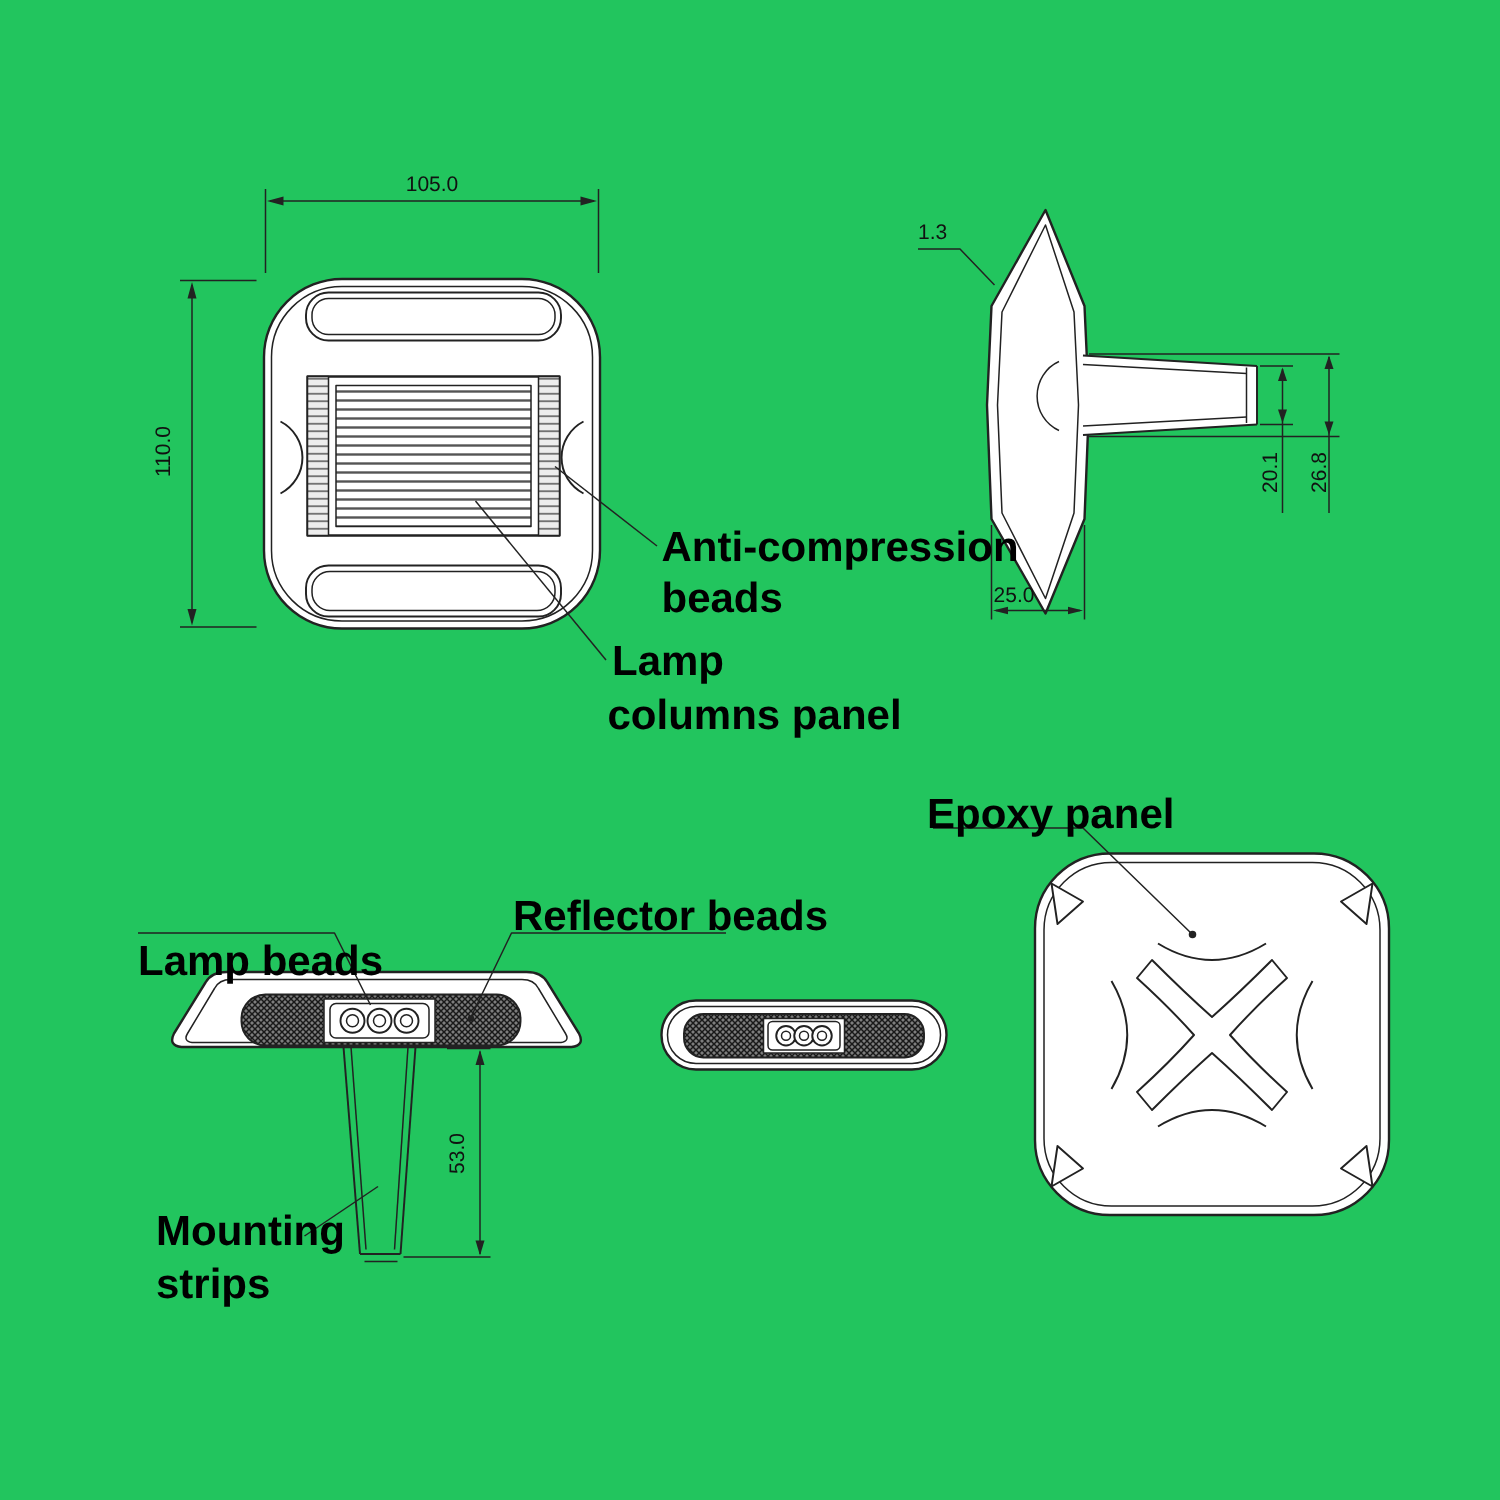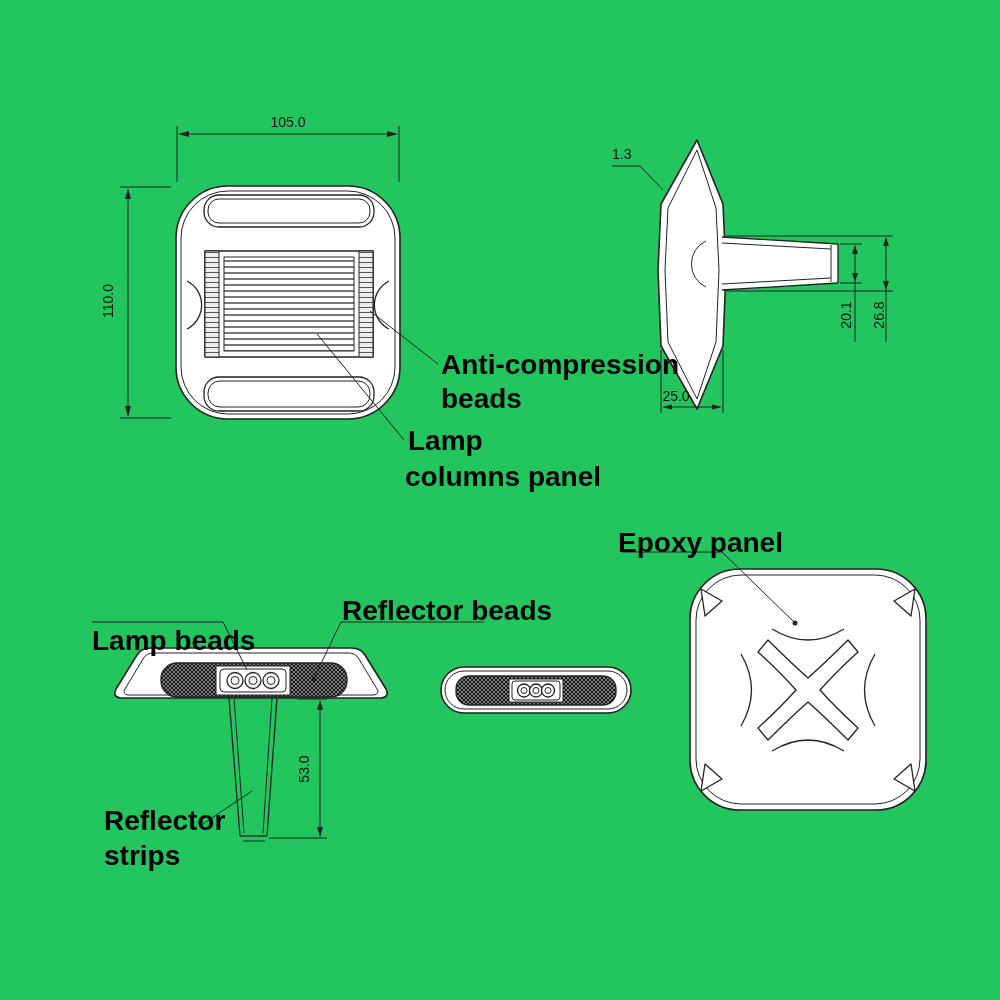--- a/index.html
+++ b/index.html
@@ -172,16 +172,16 @@
   <div class="dim rot" style="left:879px;top:315px;">26.8</div>
   <div class="dim rot" style="left:304px;top:769px;">53.0</div>
 
   <div class="lbl" style="left:441px;top:351px;">Anti-compression</div>
   <div class="lbl" style="left:441px;top:385px;">beads</div>
   <div class="lbl" style="left:408px;top:427px;">Lamp</div>
   <div class="lbl" style="left:405px;top:463px;">columns panel</div>
   <div class="lbl" style="left:618px;top:529px;">Epoxy panel</div>
   <div class="lbl" style="left:92px;top:597px;margin-top:30px;">Lamp beads</div>
   <div class="lbl" style="left:342px;top:597px;">Reflector beads</div>
-  <div class="lbl" style="left:104px;top:807px;">Reflector</div>
+  <div class="lbl" style="left:104px;top:807px;">Mounting</div>
   <div class="lbl" style="left:104px;top:842px;">strips</div>
 
 </div>
 
 </body></html>

